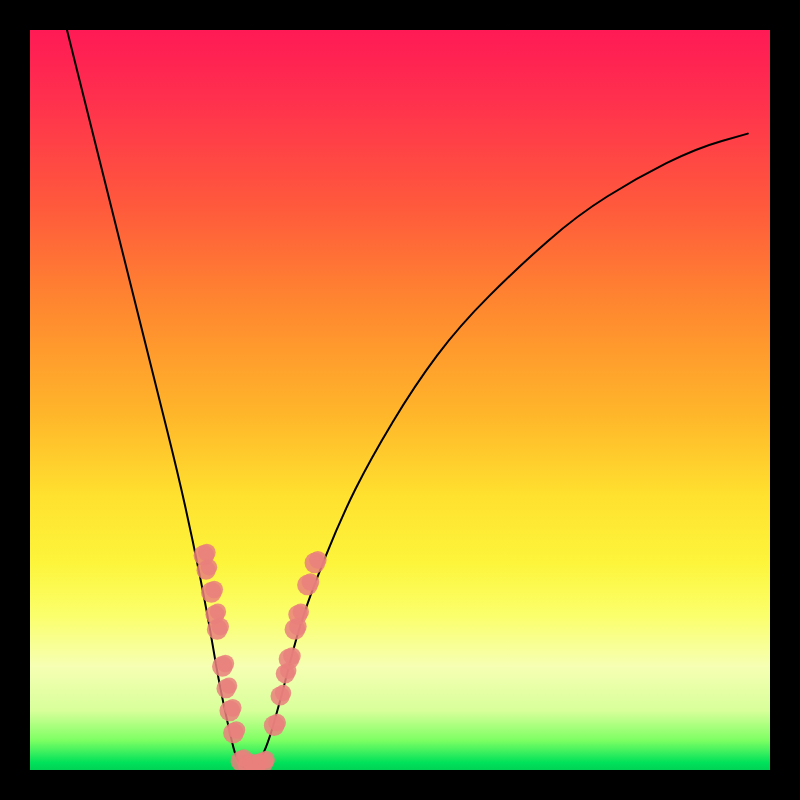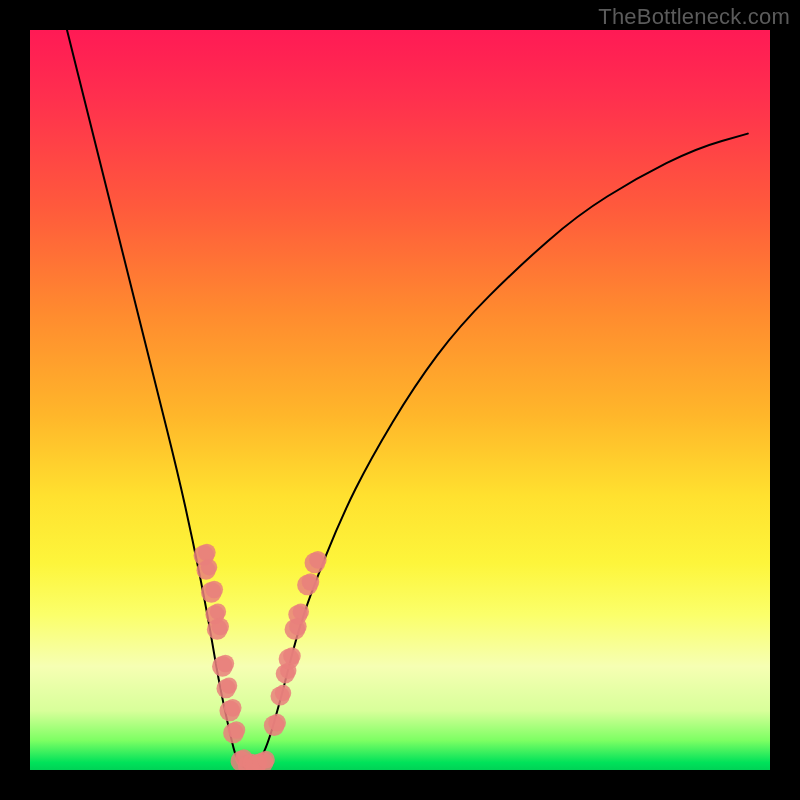--- a/index.html
+++ b/index.html
@@ -69,21 +69,20 @@
   }
   .marker {
     fill: #e9807d;
     fill-opacity: 0.85;
   }
 </style>
 </head>
 <body>
 
 <div class="frame">
-  <div class="watermark">TheBottleneck.com</div>
 
   <div class="plot-area">
     <div class="gradient-bg"></div>
 
     <svg class="curve" viewBox="0 0 100 100" preserveAspectRatio="none">
       <path class="line" d="M 5.00 0.00 Q 5.00 0.00 6.50 6.00 Q 8.00 12.00 9.50 18.00 Q 11.00 24.00 12.50 30.00 Q 14.00 36.00 15.50 42.00 Q 17.00 48.00 18.50 54.00 Q 20.00 60.00 21.00 64.50 Q 22.00 69.00 23.00 74.00 Q 24.00 79.00 24.75 83.50 Q 25.50 88.00 26.25 91.50 Q 27.00 95.00 27.50 97.00 Q 28.00 99.00 28.75 99.50 Q 29.50 100.00 30.00 99.75 Q 30.50 99.50 31.25 98.25 Q 32.00 97.00 33.00 93.50 Q 34.00 90.00 35.00 86.00 Q 36.00 82.00 37.00 79.00 Q 38.00 76.00 40.00 71.00 Q 42.00 66.00 44.00 62.00 Q 46.00 58.00 49.00 53.00 Q 52.00 48.00 55.00 44.00 Q 58.00 40.00 62.00 36.00 Q 66.00 32.00 70.00 28.50 Q 74.00 25.00 78.00 22.50 Q 82.00 20.00 86.00 18.00 Q 90.00 16.00 93.50 15.00 T 97.00 14.00 " vector-effect="non-scaling-stroke"></path>
       <g>
           <circle cx="23.5" cy="71" r="1.4" class="marker"></circle>
           <circle cx="23.9" cy="70.6" r="1.19" class="marker"></circle>
           <circle cx="23.8" cy="73" r="1.3" class="marker"></circle>

